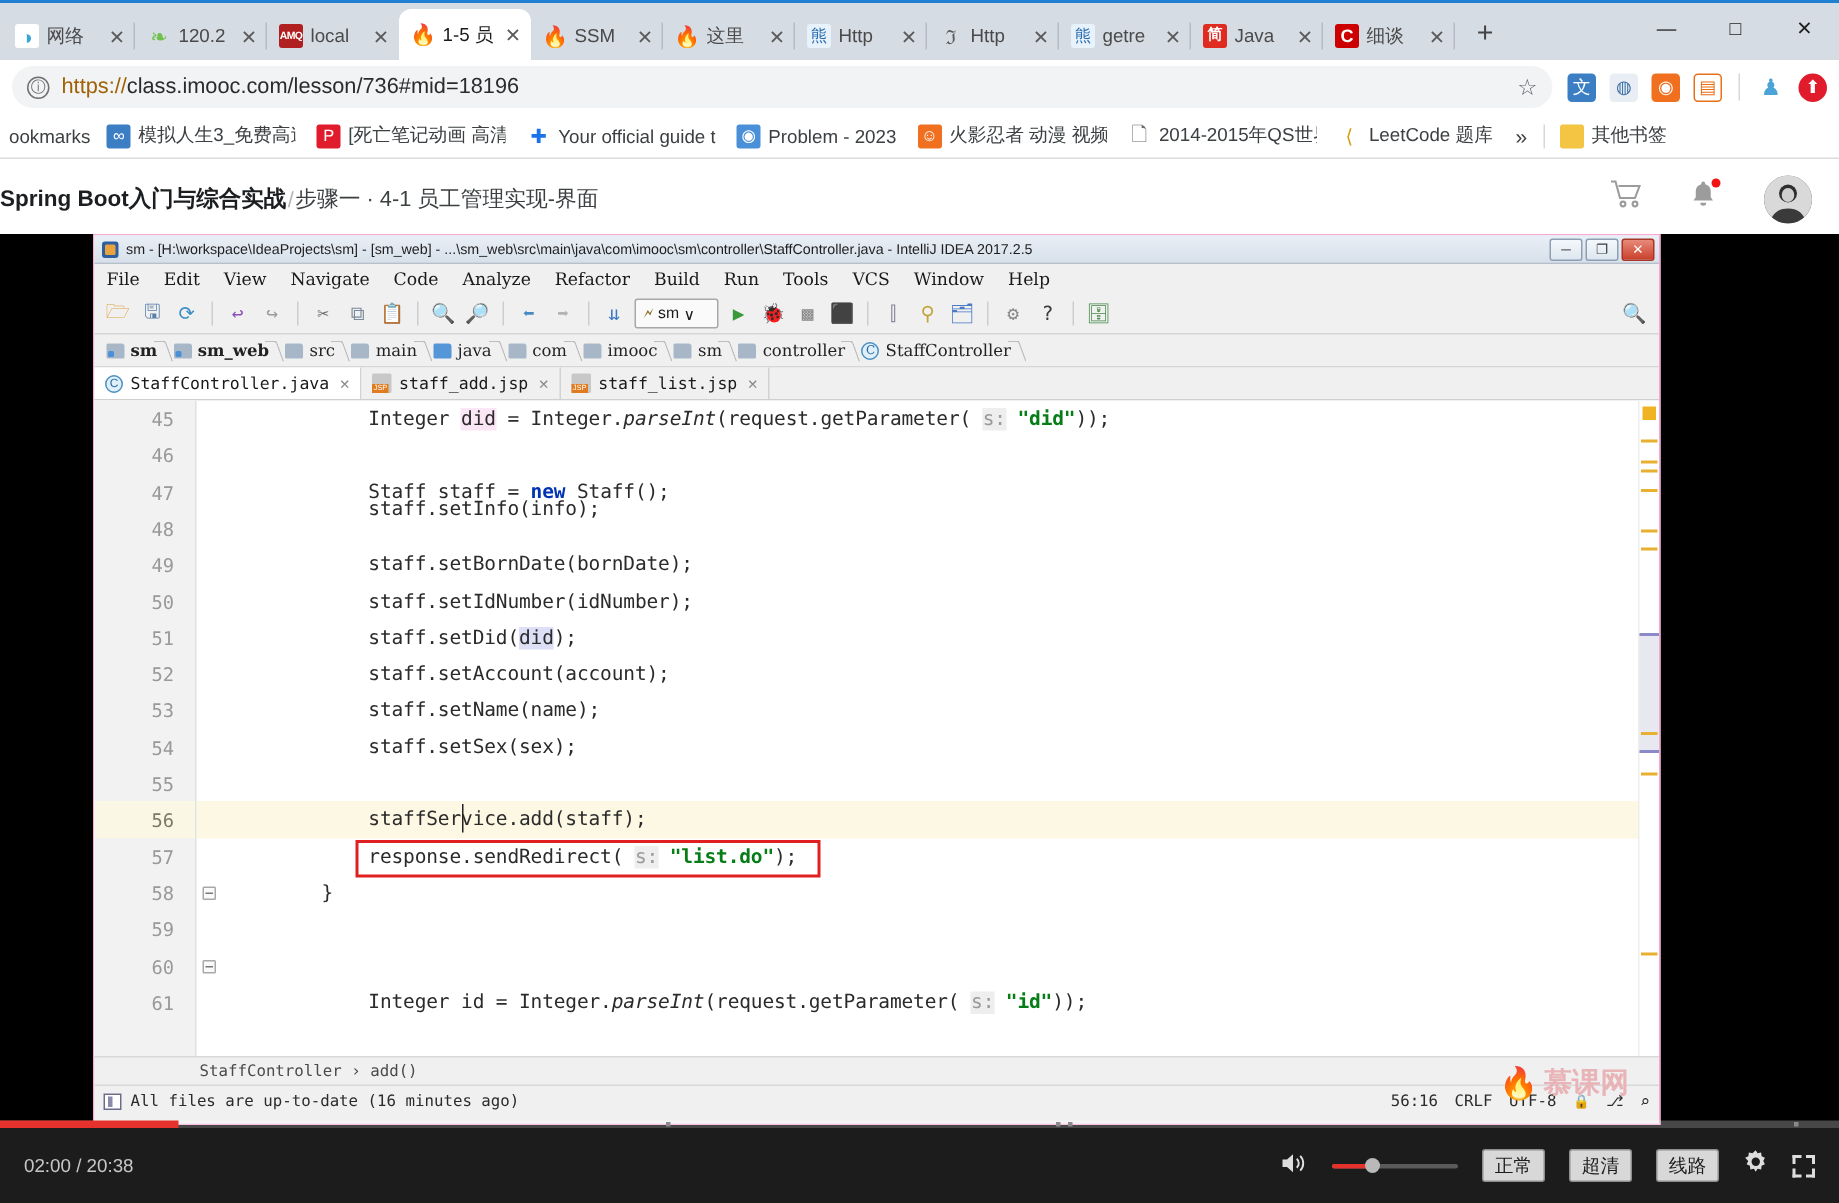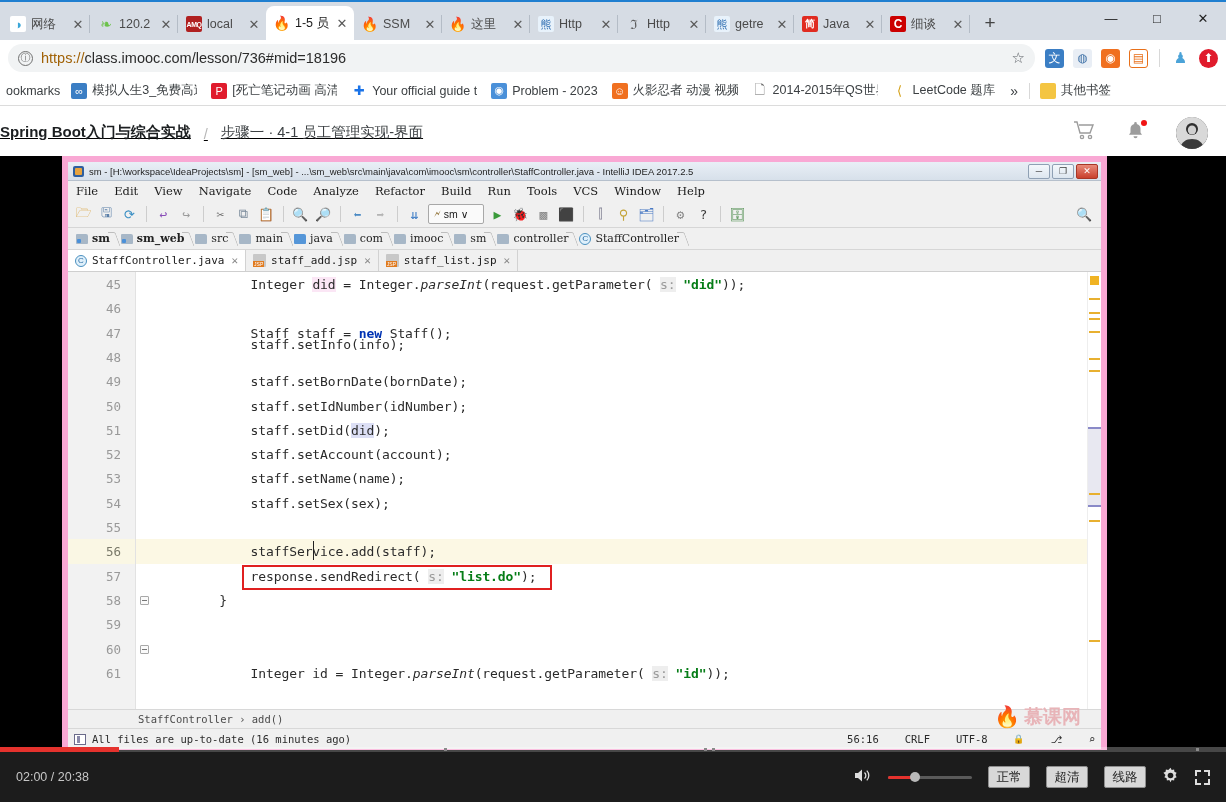--- a/index.html
+++ b/index.html
@@ -128,21 +128,21 @@
   .bm-sep { width: 1px; height: 16px; background: #d8d8d8; margin: 0 3px; }
 
   
   .page-header {
     height: 54px; background: #fff;
     display: flex; align-items: center;
     padding: 0 18px 0 0;
     border-bottom: 1px solid #ececec;
     position: relative;
   }
-  .crumb { display: flex; align-items: flex-end; gap: 13px; font-size: 14.5px; text-decoration: underline; }
+  .crumb { display: flex; align-items: flex-end; gap: 1px; font-size: 14.5px; }
   .crumb-course { font-weight: bold; color: #1c1f21; font-size: 15px; }
   .crumb-sep { color: #b7b7b7; }
   .crumb-step { color: #3c4043; }
   .header-actions {
     margin-left: auto; display: flex; align-items: center; gap: 32px;
   }
   .hdr-ico { color: #9c9c9c; font-size: 19px; position: relative; }
   .badge-dot {
     position: absolute; top: -1px; right: -3px;
     width: 6px; height: 6px; border-radius: 50%; background: #f01414;
@@ -155,21 +155,21 @@
 
   
   .video-area {
     position: absolute; left: 0; top: 156px;
     width: 1226px; height: 646px; background: #000;
   }
   .video-frame {
     position: absolute; left: 62px; top: 0;
     width: 1045px; height: 594px;
     background: #fff;
-    border: 6px solid #f9a8d4;
+    border: 1px solid #f9a8d4;
   }
 
   
   .idea { width: 100%; height: 100%; background: #f0f0f0; position: relative;
           font-family: "DejaVu Sans Mono", monospace; }
   .idea-title {
     height: 19px; background: linear-gradient(#e9eff6, #d7e0ea);
     display: flex; align-items: center; padding-left: 5px;
     font-size: 9.5px; color: #1e1e1e; border-bottom: 1px solid #b6c0cc;
     font-family: "Liberation Sans", sans-serif;
@@ -320,21 +320,21 @@
     font-size: 10.5px; color: #4a4a4a; font-family:"DejaVu Sans Mono", monospace;
   }
   .status-bar {
     height: 21px; background: #f0f0f0; border-top: 1px solid #d8d8d8;
     display: flex; align-items: center; padding: 0 6px; gap: 6px;
     font-size: 10.5px; color: #2b2b2b; font-family:"DejaVu Sans Mono", monospace;
     position: relative;
   }
   .sb-ico { width: 12px; height: 11px; border: 1.5px solid #6a6a8a; background:#fff; position:relative;}
   .sb-ico::after{content:"";position:absolute;left:2px;top:1px;width:3px;height:7px;background:#8a8aaa;}
-  .sb-right { margin-left: auto; display: flex; align-items: center; gap: 26px; }
+  .sb-right { margin-left: auto; display: flex; align-items: center; gap: 11px; }
   .watermark {
     position: absolute; right: 20px; bottom: 14px;
     display: flex; align-items: center; gap: 3px;
     font-size: 19px; font-weight: bold; color: #e8b4b8;
     font-family: "Liberation Sans", sans-serif; pointer-events: none;
   }
   .wm-flame { color: #e05a5a; font-size: 21px; }
 
   
   .progress-wrap {

